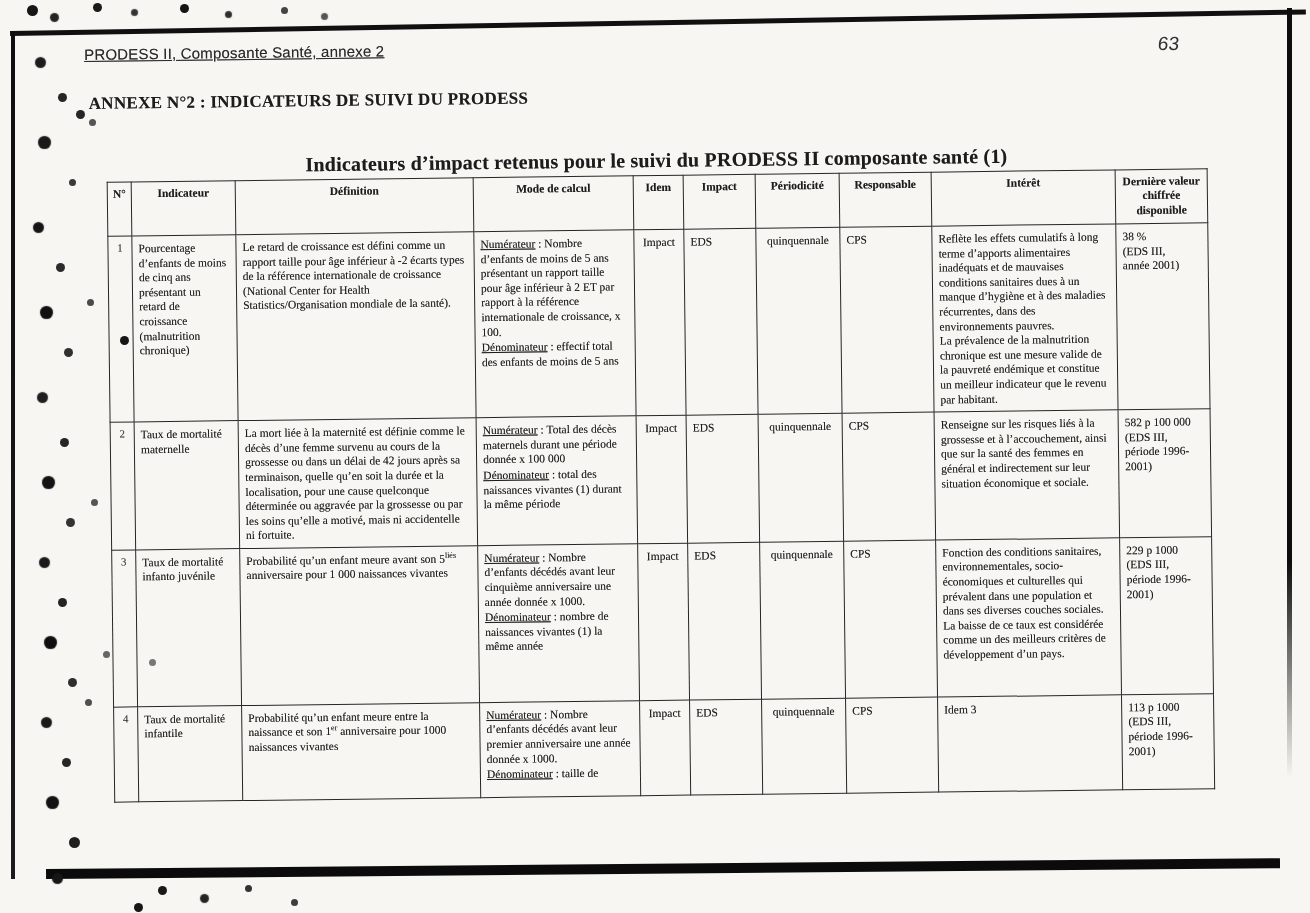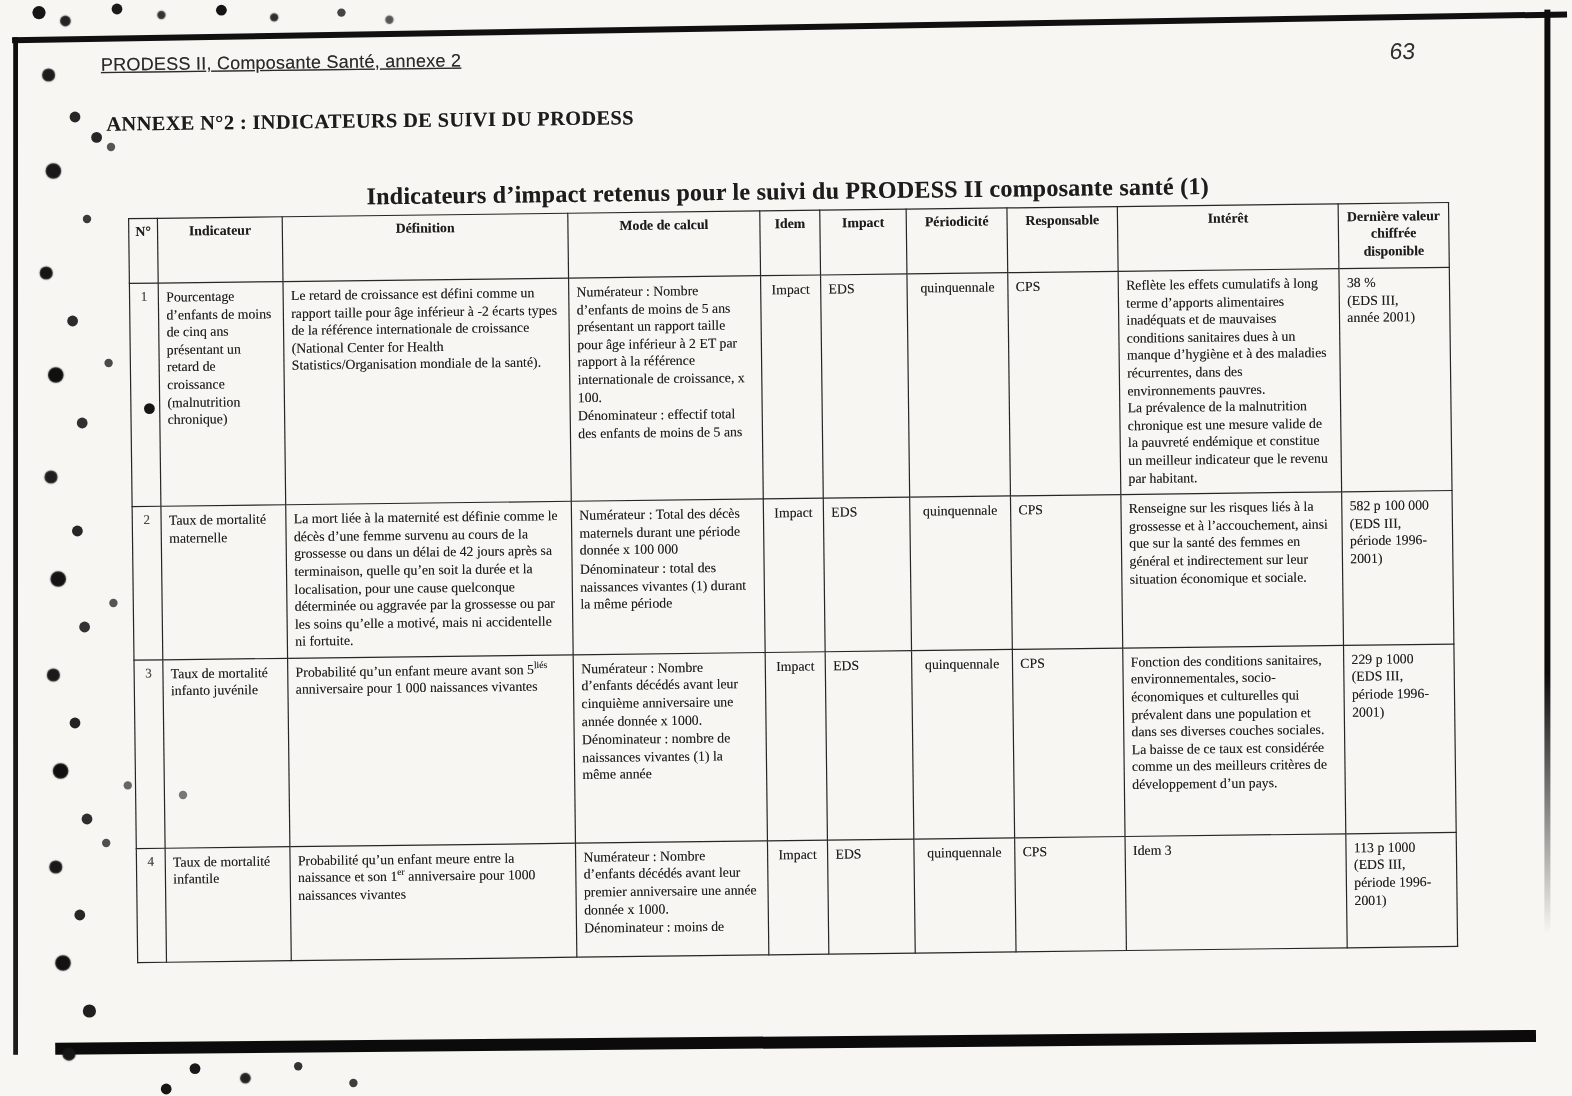--- a/index.html
+++ b/index.html
@@ -46,21 +46,21 @@
     margin:42px 0 3px 23px;width:1100px;}
   table{border-collapse:collapse;width:1100px;margin-left:23px;table-layout:fixed;}
   th,td{border:1.5px solid #262626;vertical-align:top;}
   th{font-size:11.5px;font-weight:bold;text-align:center;padding:4px 3px;line-height:1.25;}
   td{font-size:11.5px;padding:5px 6px;line-height:1.27;}
   tr.hdr{height:54px;}
   tr.r1{height:185px;} tr.r2{height:125px;} tr.r3{height:157px;} tr.r4{height:95px;}
   .c-num{text-align:center;color:#4a4a4a;font-size:11px;padding:5px 1px;}
   .c-type,.c-period{text-align:center;}
   .pre{white-space:pre-line;}
-  .u{}
+  .u{text-decoration:underline;}
   sup{font-size:8px;line-height:0;}
   .calc div{margin-bottom:1px;}
   .clip{max-height:92px;overflow:hidden;}
 </style>
 </head>
 <body>
 
 <div class="border-top"></div>
 <div class="border-left"></div>
 <div class="border-right"></div>
@@ -159,21 +159,21 @@
 2001)</td>
     </tr>
 
     <tr class="r4">
       <td class="c-num">4</td>
       <td>Taux de mortalité infantile</td>
       <td><span>Probabilité qu’un enfant meure entre la naissance et son 1</span><sup>er</sup><span> anniversaire pour 1000 naissances vivantes</span></td>
       <td class="calc">
         <div class="clip">
           <div><span class="u">Numérateur</span><span> : Nombre d’enfants décédés avant leur premier anniversaire une année donnée x 1000.</span></div>
-          <div><span class="u">Dénominateur</span><span> : moins de</span></div>
+          <div><span class="u">Dénominateur</span><span> : taille de</span></div>
         </div>
       </td>
       <td class="c-type">Impact</td>
       <td>EDS</td>
       <td class="c-period">quinquennale</td>
       <td>CPS</td>
       <td class="pre">Idem 3</td>
       <td class="pre">113 p 1000
 (EDS III,
 période 1996-

